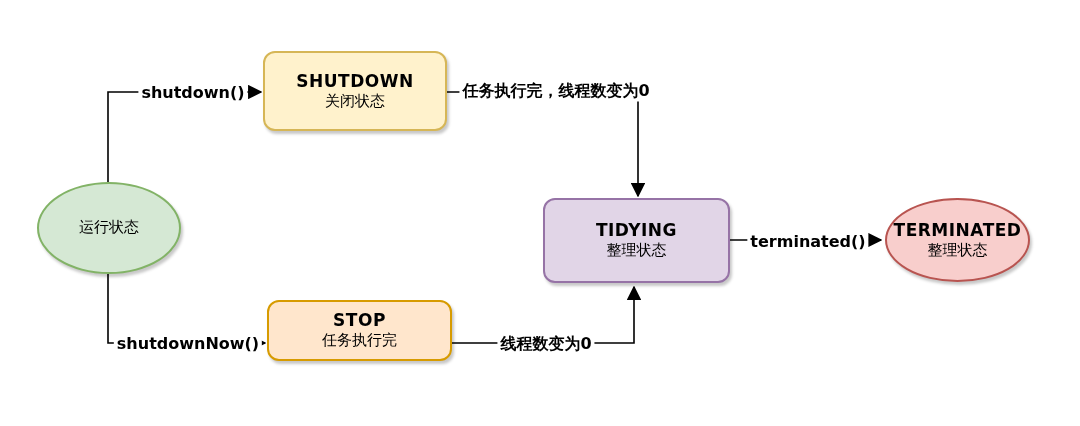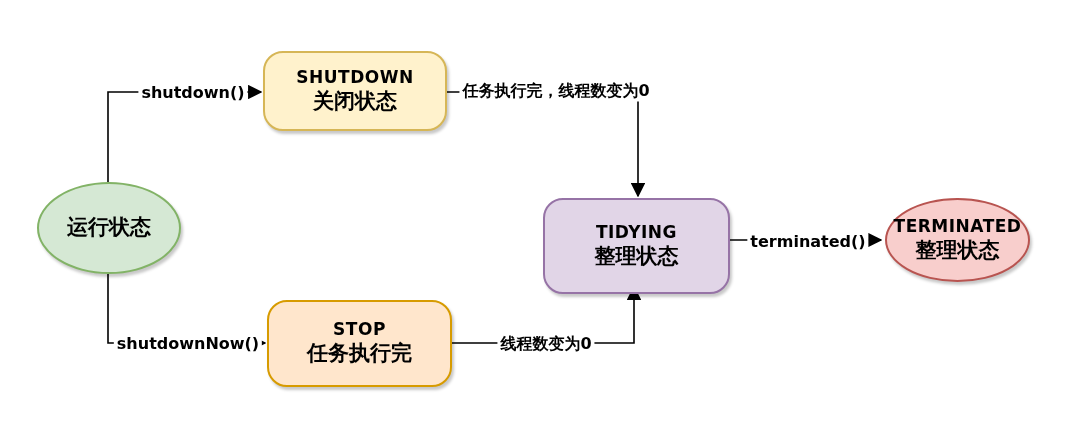--- a/index.html
+++ b/index.html
@@ -13,22 +13,22 @@
   svg.edges{position:absolute;left:0;top:0;}
   .node{
     position:absolute;
     display:flex;flex-direction:column;align-items:center;justify-content:center;
     box-sizing:border-box;
     text-align:center;
     color:#000;
     box-shadow:2px 3px 3px rgba(0,0,0,0.22);
   }
   .node .nname{font-size:17px;font-weight:700;letter-spacing:0.5px;line-height:1.25;}
-  .node .nzh{font-size:21px;font-weight:700;line-height:1.3;}
-  .rect{border-radius:20px;}
+  .node .nzh{font-size:15px;font-weight:400;line-height:1.3;}
+  .rect{border-radius:12px;}
   .ellipse{border-radius:50%;}
   .n-running   {background:#d5e8d4;border:2px solid #82b366;}
   .n-shutdown  {background:#fff2cc;border:2px solid #d6b656;}
   .n-stop      {background:#ffe6cc;border:2px solid #d79b00;}
   .n-tidying   {background:#e1d5e7;border:2px solid #9673a6;}
   .n-terminated{background:#f8cecc;border:2px solid #b85450;}
   .elabel{
     position:absolute;
     transform:translate(-50%,-50%);
     background:#ffffff;
@@ -63,26 +63,26 @@
 
   <div class="node ellipse n-running" style="left:37px;top:182px;width:144px;height:92px;">
     <div class="nzh">运行状态</div>
   </div>
 
   <div class="node rect n-shutdown" style="left:263px;top:51px;width:184px;height:80px;">
     <div class="nname">SHUTDOWN</div>
     <div class="nzh">关闭状态</div>
   </div>
 
-  <div class="node rect n-stop" style="left:267px;top:300px;width:185px;height:87px;">
+  <div class="node rect n-stop" style="left:267px;top:300px;width:185px;height:61px;">
     <div class="nname">STOP</div>
     <div class="nzh">任务执行完</div>
   </div>
 
-  <div class="node rect n-tidying" style="left:543px;top:198px;width:187px;height:96px;">
+  <div class="node rect n-tidying" style="left:543px;top:198px;width:187px;height:85px;">
     <div class="nname">TIDYING</div>
     <div class="nzh">整理状态</div>
   </div>
 
   <div class="node ellipse n-terminated" style="left:885px;top:198px;width:145px;height:84px;">
     <div class="nname">TERMINATED</div>
     <div class="nzh">整理状态</div>
   </div>
 
   <span class="elabel" style="left:193px;top:92px;">shutdown()</span>

